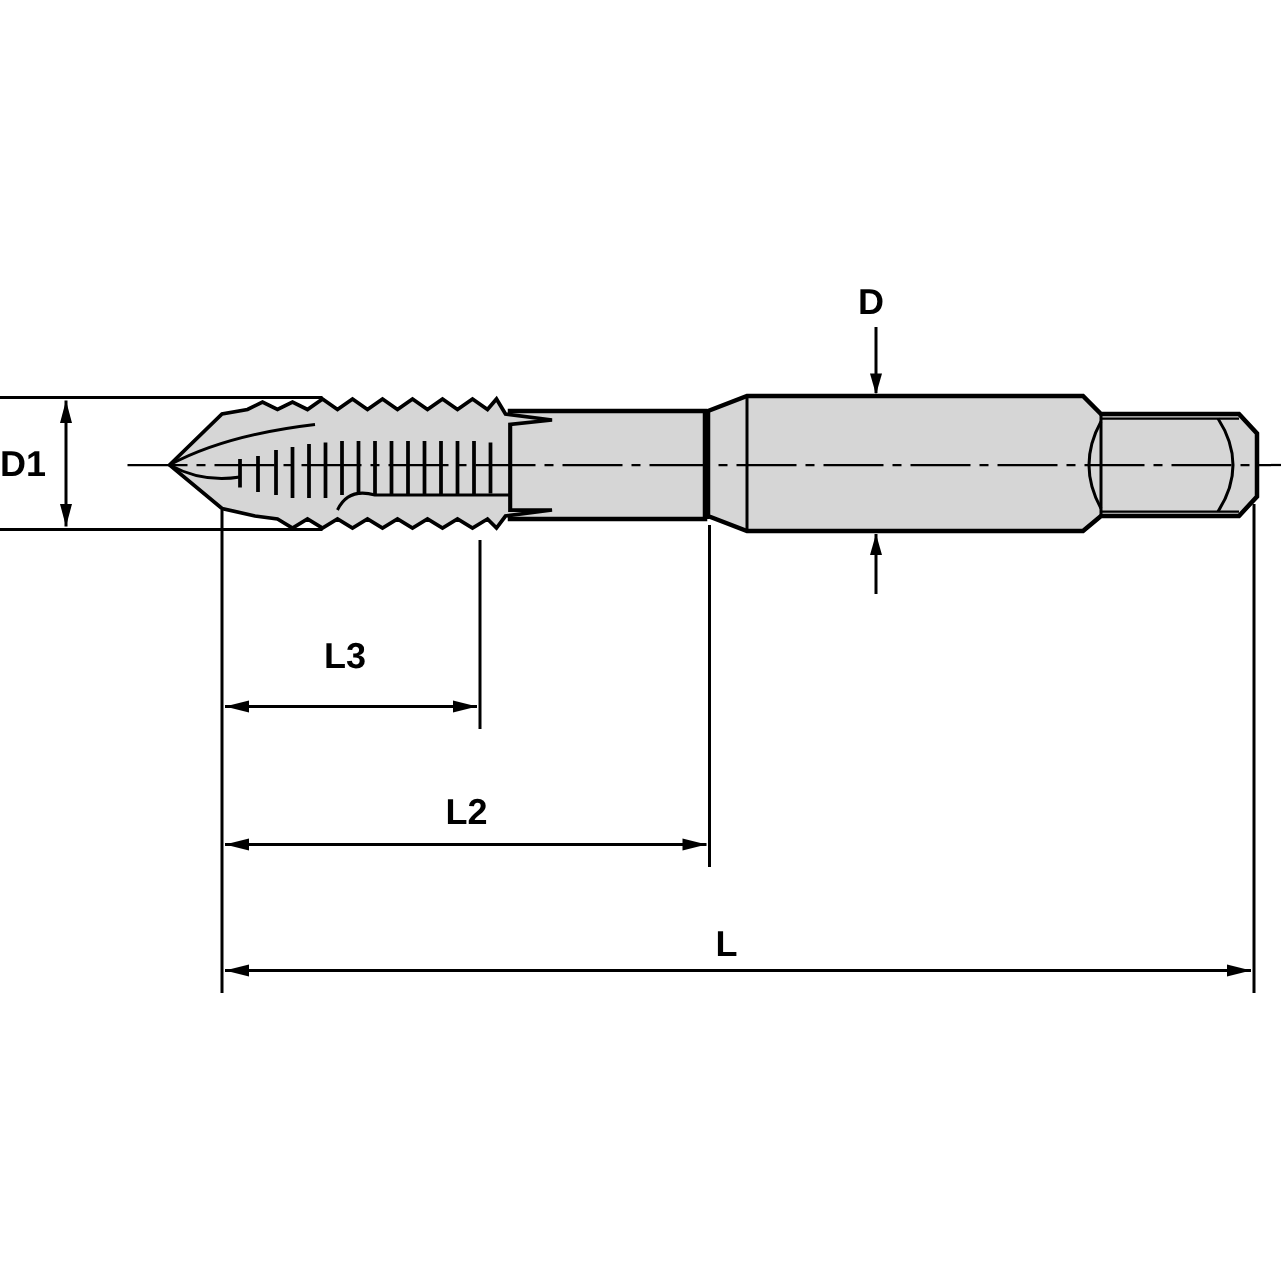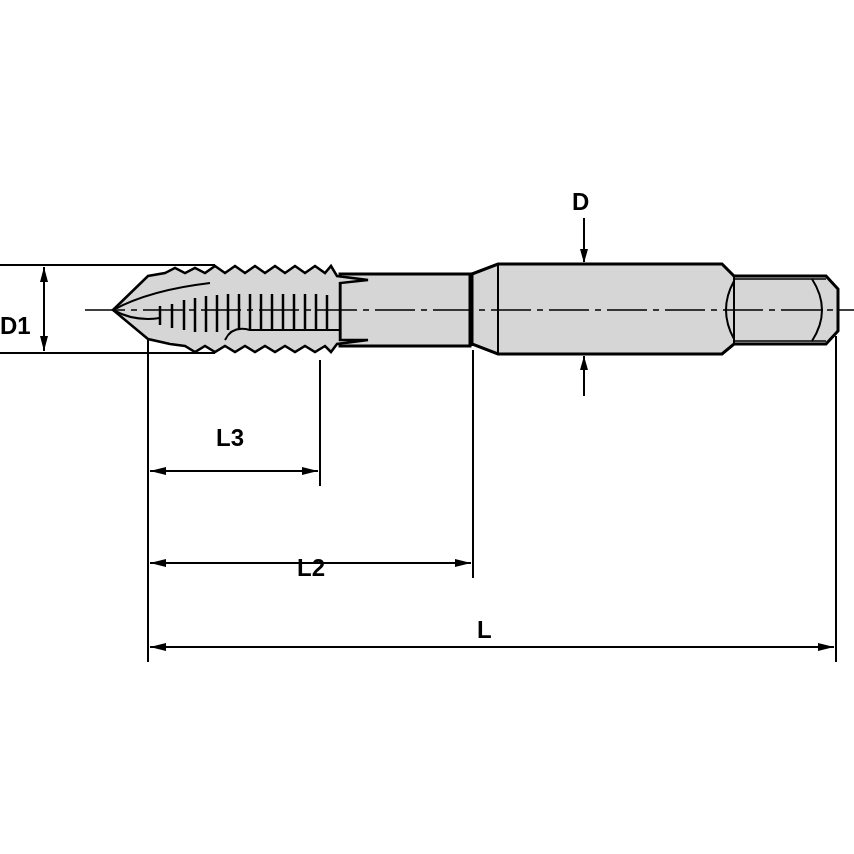--- a/index.html
+++ b/index.html
@@ -70,16 +70,16 @@
   <line x1="150" y1="563" x2="471" y2="563" stroke="#000" stroke-width="2"></line>
   <path d="M150 563 L166 559 L166 567 Z" fill="#000"></path>
   <path d="M471 563 L455 559 L455 567 Z" fill="#000"></path>
 
   <line x1="150" y1="647" x2="834" y2="647" stroke="#000" stroke-width="2"></line>
   <path d="M150 647 L166 643 L166 651 Z" fill="#000"></path>
   <path d="M834 647 L818 643 L818 651 Z" fill="#000"></path>
 </svg>
 
 <div class="lbl" style="left:572px; top:190px;">D</div>
-<div class="lbl" style="left:0px; top:298px;margin-top:16px;">D1</div>
+<div class="lbl" style="left:0px; top:298px;">D1</div>
 <div class="lbl" style="left:216px; top:426px;">L3</div>
-<div class="lbl" style="left:297px; top:556px;">L2</div>
+<div class="lbl" style="left:297px; top:530px;">L2</div>
 <div class="lbl" style="left:477px; top:618px;">L</div>
 
 </body></html>

